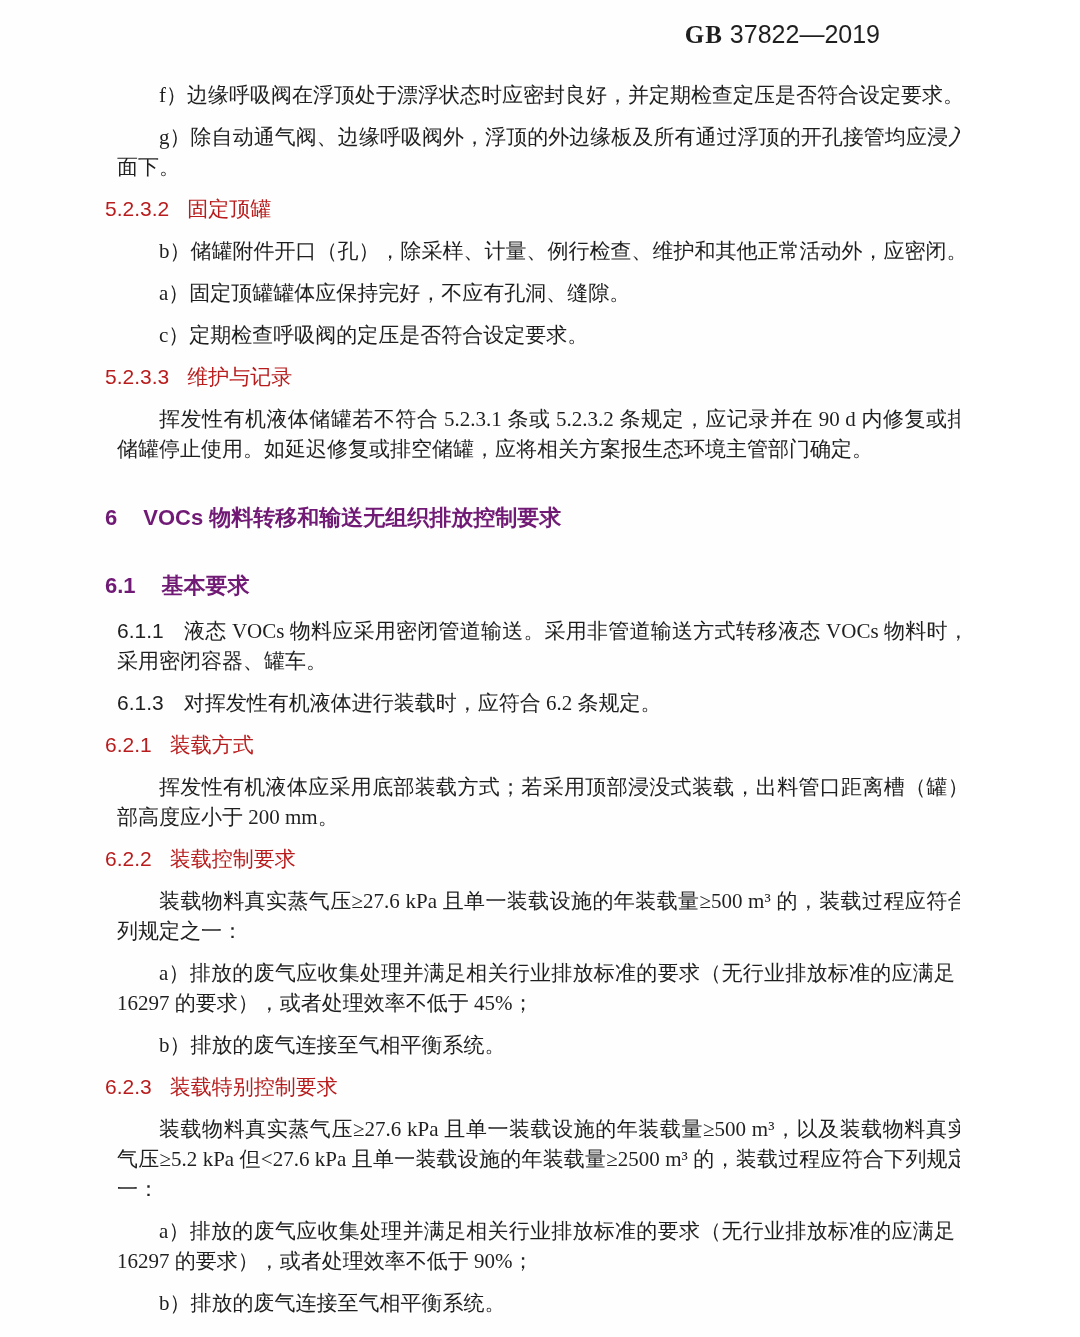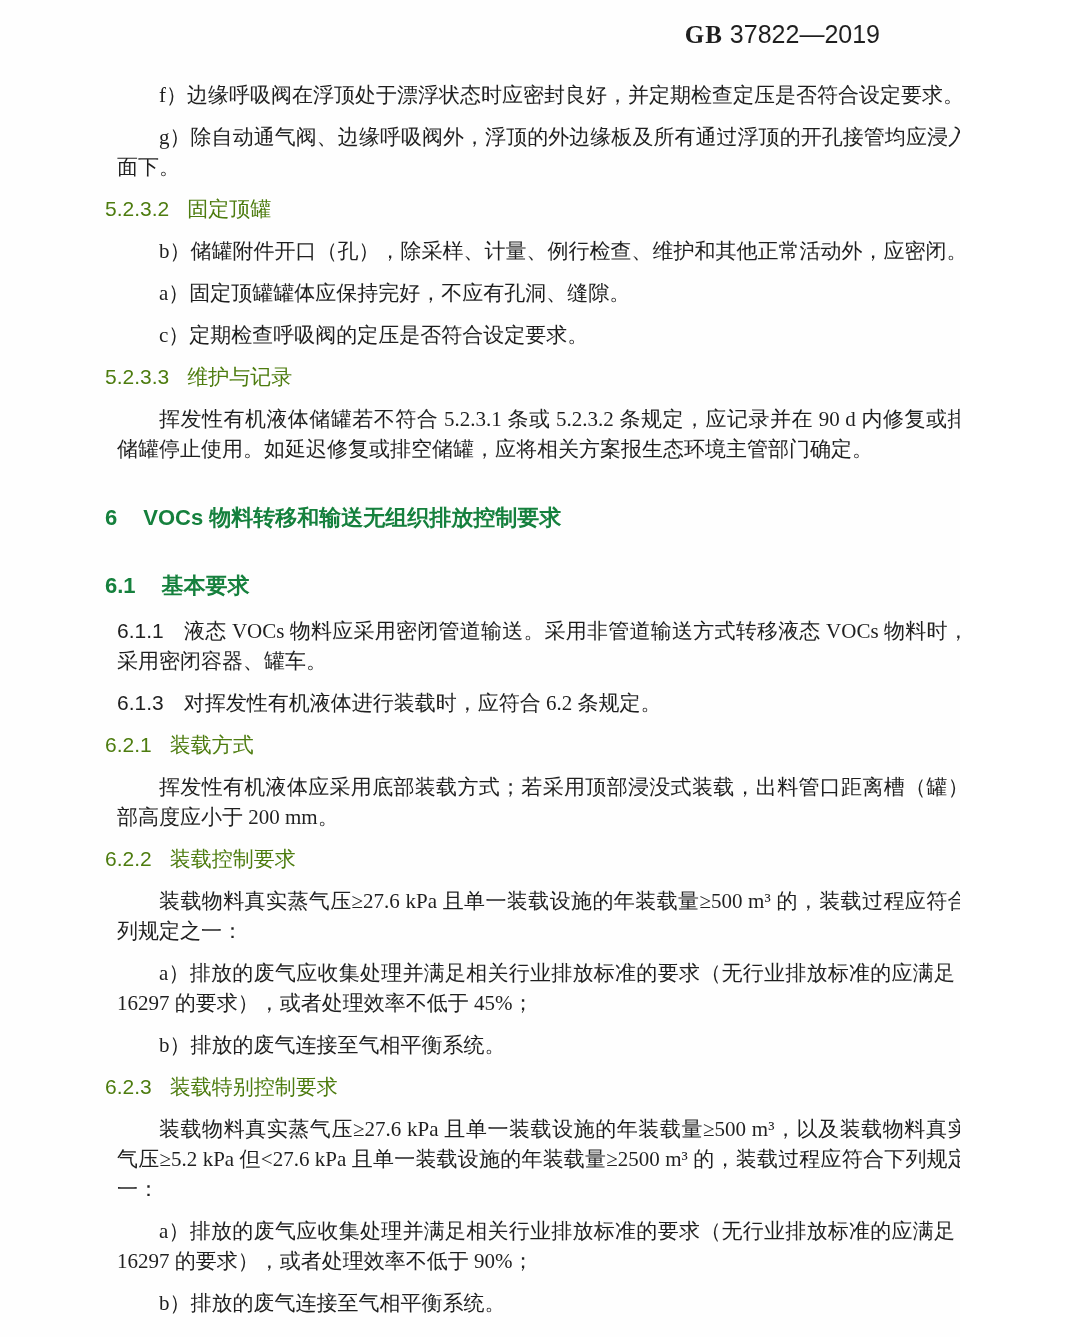--- a/index.html
+++ b/index.html
@@ -53,32 +53,32 @@
   .cnum {
     font-family: "Liberation Sans", "DejaVu Sans", sans-serif;
     margin-right: 20px;
   }
   .h1, .h2 {
     font-family: "Liberation Sans", "DejaVu Sans", sans-serif;
     font-weight: bold;
     font-size: 22px;
     line-height: 32px;
     margin: 0;
-    color: #15803d;
+    color: #701a75;
   }
   .h1 { margin: 38px 0 36px 0; }
   .h2 { margin: 12px 0 14px 0; }
   .h1 .num, .h2 .num { margin-right: 26px; }
   .h3 {
     font-family: "Liberation Sans", "DejaVu Sans", sans-serif;
     font-weight: normal;
     font-size: 21px;
     line-height: 30px;
     margin: 0;
-    color: #4d7c0f;
+    color: #b91c1c;
   }
   .h3 .num { margin-right: 18px; }
 </style>
 </head>
 <body>
 
 <div class="page">
 
   <div class="header">
     <span class="hdr-gb">GB</span><span class="hdr-num">37822—2019</span>

